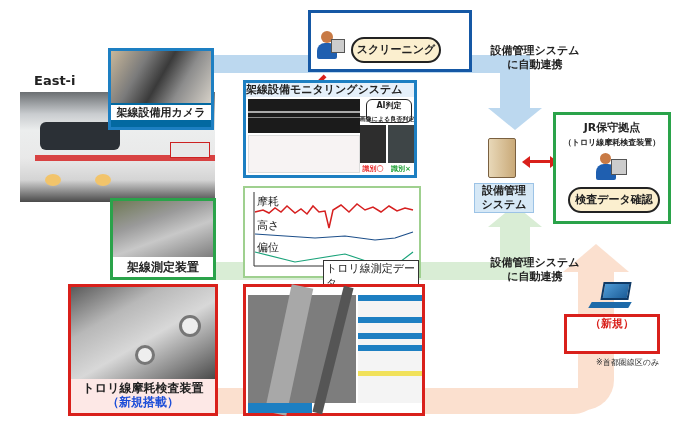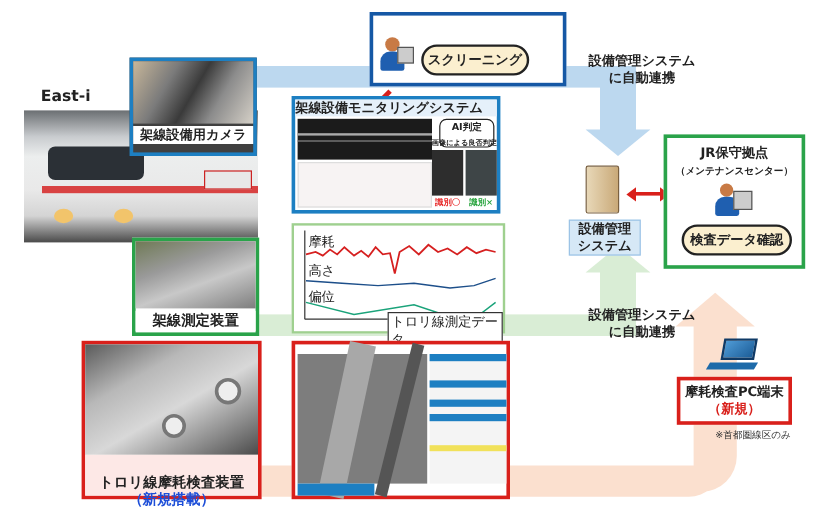--- a/index.html
+++ b/index.html
@@ -31,21 +31,21 @@
 
 <div class="abs txt" style="left:34px;top:74px;font-size:13px">East-i</div>
 <div class="photo" style="left:20px;top:92px;width:195px;height:110px;background:linear-gradient(#6b6f72 0%,#c9cccf 20%,#eceeee 35%,#e9e9e9 60%,#d4d4d4 80%,#4a4a4a 100%)">
   <div class="abs" style="left:20px;top:30px;width:80px;height:28px;background:#2b3036;border-radius:6px"></div>
   <div class="abs" style="left:15px;top:63px;width:180px;height:6px;background:#d84242"></div>
   <div class="abs" style="left:150px;top:50px;width:40px;height:16px;background:#e8e8e8;border:1px solid #c22"></div>
   <div class="abs" style="left:25px;top:82px;width:16px;height:12px;background:#f2c46b;border-radius:50%"></div>
   <div class="abs" style="left:75px;top:82px;width:16px;height:12px;background:#f2c46b;border-radius:50%"></div>
 </div>
 
-<div class="abs box-blue" style="left:108px;top:48px;width:106px;height:82px;background:#404040">
+<div class="abs box-blue" style="left:108px;top:48px;width:106px;height:82px;background:#0369a1">
   <div class="photo" style="left:0;top:0;width:100px;height:52px;background:linear-gradient(120deg,#c8b79a 0%,#7b7b7b 30%,#3a3a3a 50%,#8c8c8c 70%,#d5d0c7 100%)"></div>
   <div class="label" style="left:0;top:54px;width:100px;font-size:11px">架線設備用カメラ</div>
 </div>
 
 <div class="abs box-darkblue" style="left:308px;top:10px;width:164px;height:62px;background:#fff">
   <div class="abs" style="left:4px;top:18px;width:34px;height:34px">
     <div class="abs" style="left:6px;top:0;width:12px;height:12px;border-radius:50%;background:#c87a45"></div>
     <div class="abs" style="left:2px;top:12px;width:20px;height:16px;border-radius:8px 8px 2px 2px;background:#1f5fb0"></div>
     <div class="abs" style="left:16px;top:8px;width:14px;height:14px;background:#ccc;border:1px solid #555"></div>
   </div>
@@ -79,21 +79,21 @@
 <div class="abs txt" style="left:474px;top:183px;width:60px;text-align:center;background:#d6e8f6;border:1px solid #9cc3e6">
   <div>設備管理</div>
   <div>システム</div>
 </div>
 <div class="abs" style="left:528px;top:160px;width:24px;height:3px;background:#d9201b"></div>
 <div class="abs" style="left:522px;top:156px;border-top:6px solid transparent;border-bottom:6px solid transparent;border-right:8px solid #d9201b"></div>
 <div class="abs" style="left:550px;top:156px;border-top:6px solid transparent;border-bottom:6px solid transparent;border-left:8px solid #d9201b"></div>
 
 <div class="abs box-green" style="left:553px;top:112px;width:118px;height:112px;background:#fff">
   <div class="abs txt" style="left:0;top:6px;width:112px;text-align:center">JR保守拠点</div>
-  <div class="abs" style="left:0;top:22px;width:112px;text-align:center;font-size:8px">（メンテナンスセンター）</div>
+  <div class="abs" style="left:0;top:22px;width:112px;text-align:center;font-size:8px">（トロリ線摩耗検査装置）</div>
   <div class="abs" style="left:40px;top:38px;width:34px;height:30px">
     <div class="abs" style="left:4px;top:0;width:11px;height:11px;border-radius:50%;background:#c87a45"></div>
     <div class="abs" style="left:0;top:11px;width:20px;height:16px;border-radius:8px 8px 2px 2px;background:#1f5fb0"></div>
     <div class="abs" style="left:15px;top:6px;width:16px;height:16px;background:#ccc;border:1px solid #555"></div>
   </div>
   <div class="abs" style="left:12px;top:72px;width:92px;height:26px;border:2px solid #222;border-radius:14px;background:#fbefcf;text-align:center;font-size:11px;line-height:22px">
     <span>検査データ確認</span>
   </div>
 </div>
 
@@ -118,32 +118,31 @@
 
 <div class="abs txt" style="left:480px;top:256px;width:110px;text-align:center">
   <div>設備管理システム</div>
   <div>に自動連携</div>
 </div>
 
 <div class="abs" style="left:602px;top:282px;width:28px;height:18px;background:linear-gradient(135deg,#4f9bd6,#1c5d98);border:2px solid #0f3a66;transform:skewX(-10deg)"></div>
 <div class="abs" style="left:590px;top:302px;width:40px;height:6px;background:#1d6aa9;transform:skewX(-30deg)"></div>
 
 <div class="abs box-red" style="left:564px;top:314px;width:96px;height:40px;background:#fff;text-align:center">
-  <div class="txt" style="margin-top:3px">摩耗検査PC端末</div>
   <div class="txt" style="color:#d9201b">（新規）</div>
 </div>
 <div class="abs" style="left:596px;top:357px;font-size:8px;font-weight:normal;color:#333">※首都圏線区のみ</div>
 
 <div class="abs box-red" style="left:68px;top:284px;width:150px;height:132px;background:#fff">
   <div class="photo" style="left:0;top:0;width:144px;height:92px;background:linear-gradient(150deg,#5a5a5a 0%,#b8b8b8 30%,#d8d8d8 55%,#8a8a8a 80%,#4a4a4a 100%)">
     <div class="abs" style="left:108px;top:28px;width:22px;height:22px;border-radius:50%;background:#eee;border:3px solid #777"></div>
     <div class="abs" style="left:64px;top:58px;width:20px;height:20px;border-radius:50%;background:#eee;border:3px solid #777"></div>
   </div>
   <div class="abs" style="left:0;top:92px;width:144px;height:34px;background:#fde8e6;text-align:center">
-    <div class="txt" style="margin-top:16px;font-size:12px">トロリ線摩耗検査装置</div>
+    <div class="txt" style="margin-top:2px;font-size:12px">トロリ線摩耗検査装置</div>
     <div class="txt" style="color:#1d4ed8;font-size:12px">（新規搭載）</div>
   </div>
 </div>
 
 <div class="abs box-red" style="left:243px;top:284px;width:182px;height:132px;background:#fff">
   <div class="abs" style="left:2px;top:8px;width:108px;height:108px;background:#7d7d7d">
     <div class="abs" style="left:30px;top:-10px;width:22px;height:130px;background:#a8a8a8;transform:rotate(12deg)"></div>
     <div class="abs" style="left:80px;top:-10px;width:10px;height:130px;background:#555;transform:rotate(14deg)"></div>
   </div>
   <div class="abs" style="left:112px;top:8px;width:64px;height:108px;background:#f4f4f4">

